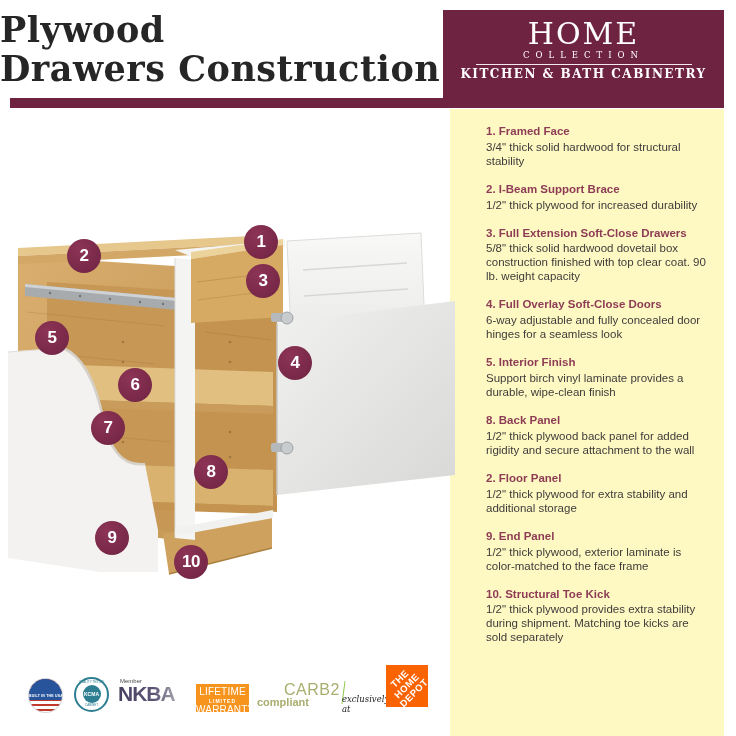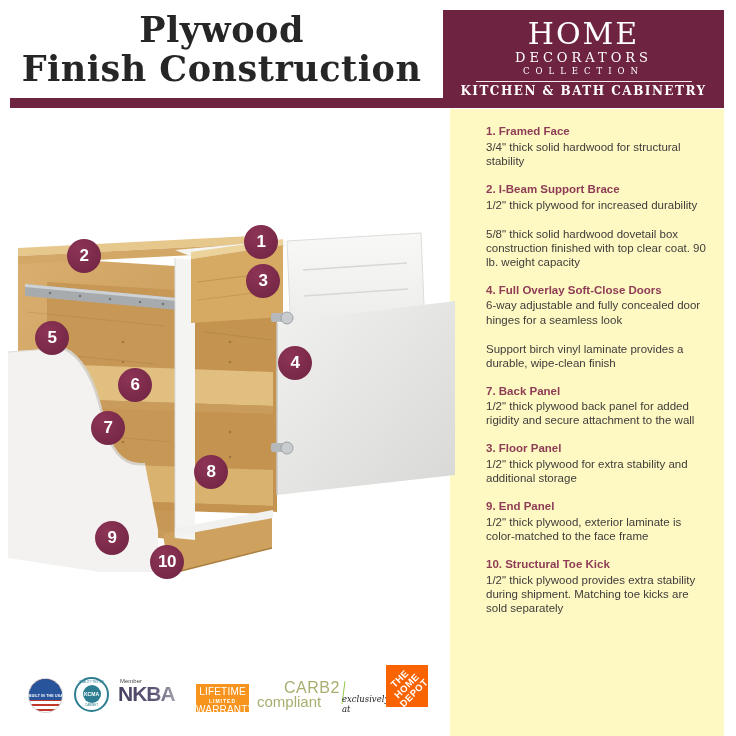--- a/index.html
+++ b/index.html
@@ -1,20 +1,20 @@
 <!DOCTYPE html>
 <html><head>
 <meta charset="utf-8">
 <style>
   html,body{margin:0;padding:0;}
   body{width:736px;height:736px;background:#ffffff;font-family:"Liberation Sans",sans-serif;position:relative;overflow:hidden;}
   .page{position:absolute;inset:0;}
 
   
-  .title-block{position:absolute;left:0;top:10px;width:443px;text-align:center;color:#262626;
+  .title-block{position:absolute;left:0;top:10px;width:443px;text-align:left;color:#262626;
     font-family:"DejaVu Serif","Liberation Serif",serif;font-weight:600;line-height:1.12;}
   .title-line{font-size:35px;letter-spacing:0.5px;}
   .title-rule{position:absolute;left:10px;top:98px;width:433px;height:10px;background:#6e2441;}
 
   
   .brand{position:absolute;left:443px;top:10px;width:281px;height:98px;background:#6e2441;color:#fff;
     text-align:center;font-family:"DejaVu Serif","Liberation Serif",serif;}
   .brand-home{font-size:30px;letter-spacing:2px;margin-top:9px;line-height:1;}
   .brand-decorators{font-size:13px;letter-spacing:4px;margin-top:2px;line-height:1.1;}
   .brand-collection{font-size:8.5px;letter-spacing:6px;margin-top:2px;line-height:1.1;}
@@ -54,74 +54,75 @@
   .nkba-name{font-size:21px;font-weight:800;letter-spacing:-1px;line-height:0.95;font-style:normal;
     background:linear-gradient(90deg,#474060,#5c5475 55%,#b9b7bb);-webkit-background-clip:text;background-clip:text;
     color:transparent;}
   .warranty-badge{left:196px;top:684px;width:53px;height:28px;background:#f7941d;color:#fff;text-align:center;
     box-sizing:border-box;padding-top:2px;}
   .warranty-l1,.warranty-l3{font-size:10px;font-weight:400;line-height:1.15;letter-spacing:0.2px;}
   .warranty-l2{font-size:5px;font-weight:700;line-height:1.2;letter-spacing:1px;}
   .carb-badge{left:257px;top:676px;width:86px;height:38px;display:flex;align-items:center;}
   .carb-text{color:#a9ae6e;line-height:0.95;}
   .carb-l1{font-size:16px;letter-spacing:0.5px;margin-left:27px;}
-  .carb-l2{font-size:15px;}
+  .carb-l2{font-size:11px;font-weight:bold;}
   .carb-leaf{width:15px;height:23px;background:#8dc63f;border-radius:0 100% 0 100%;transform:rotate(8deg);margin-left:3px;margin-top:-6px;}
   .exclusive{left:342px;top:694px;width:46px;font-family:"DejaVu Serif","Liberation Serif",serif;
     font-style:italic;font-size:8.5px;color:#222;}
   .hd-badge{left:386px;top:665px;width:42px;height:42px;background:#f96302;overflow:hidden;}
   .hd-inner{position:absolute;left:-8px;top:-8px;width:58px;height:58px;transform:rotate(-45deg);
     display:flex;flex-direction:column;align-items:center;justify-content:center;color:#fff;font-weight:800;
     font-size:9.5px;line-height:1.02;letter-spacing:0.5px;}
 </style>
 </head>
 <body>
 
 <div class="page">
 
   <div class="title-block">
     <div class="title-line">Plywood</div>
-    <div class="title-line">Finish Construction</div>
+    <div class="title-line">Drawers Construction</div>
   </div>
   <div class="title-rule"></div>
 
   <div class="brand">
     <div class="brand-home">HOME</div>
-    <div class="brand-decorators">DECORATORS</div>
     <div class="brand-collection">COLLECTION</div>
     <div class="brand-rule"></div>
     <div class="brand-tagline">KITCHEN &amp; BATH CABINETRY</div>
   </div>
 
   <div class="right-col">
     <div>
         <div class="feature">
           <div class="feature-heading">1. Framed Face</div>
           <div class="feature-body">3/4" thick solid hardwood for structural stability</div>
         </div>
         <div class="feature">
           <div class="feature-heading">2. I-Beam Support Brace</div>
           <div class="feature-body">1/2" thick plywood for increased durability</div>
         </div>
         <div class="feature">
+          <div class="feature-heading">3. Full Extension Soft-Close Drawers</div>
           <div class="feature-body">5/8" thick solid hardwood dovetail box construction finished with top clear coat. 90 lb. weight capacity</div>
         </div>
         <div class="feature">
           <div class="feature-heading">4. Full Overlay Soft-Close Doors</div>
           <div class="feature-body">6-way adjustable and fully concealed door hinges for a seamless look</div>
         </div>
         <div class="feature">
+          <div class="feature-heading">5. Interior Finish</div>
           <div class="feature-body">Support birch vinyl laminate provides a durable, wipe-clean finish</div>
         </div>
         <div class="feature">
-          <div class="feature-heading">7. Back Panel</div>
+          <div class="feature-heading">8. Back Panel</div>
           <div class="feature-body">1/2" thick plywood back panel for added rigidity and secure attachment to the wall</div>
         </div>
         <div class="feature">
-          <div class="feature-heading">3. Floor Panel</div>
+          <div class="feature-heading">2. Floor Panel</div>
           <div class="feature-body">1/2" thick plywood for extra stability and additional storage</div>
         </div>
         <div class="feature">
           <div class="feature-heading">9. End Panel</div>
           <div class="feature-body">1/2" thick plywood, exterior laminate is color-matched to the face frame</div>
         </div>
         <div class="feature">
           <div class="feature-heading">10. Structural Toe Kick</div>
           <div class="feature-body">1/2" thick plywood provides extra stability during shipment.  Matching toe kicks are sold separately</div>
         </div>
@@ -244,21 +245,21 @@
   <div>
       <div class="callout" style="left: 244px; top: 225px;">1</div>
       <div class="callout" style="left: 67px; top: 239px;">2</div>
       <div class="callout" style="left: 246px; top: 264px;">3</div>
       <div class="callout" style="left: 278px; top: 346px;">4</div>
       <div class="callout" style="left: 35px; top: 321px;">5</div>
       <div class="callout" style="left: 118px; top: 368px;">6</div>
       <div class="callout" style="left: 91px; top: 411px;">7</div>
       <div class="callout" style="left: 194px; top: 455px;">8</div>
       <div class="callout" style="left: 95px; top: 521px;">9</div>
-      <div class="callout" style="left: 150px; top: 545px;">10</div>
+      <div class="callout" style="left: 174px; top: 545px;">10</div>
     </div>
 
   <div class="badge usa-badge">
     <div class="usa-top"></div>
     <div class="usa-ribbon">BUILT IN THE USA</div>
   </div>
 
   <div class="badge kcma-badge">
     <div class="kcma-top">QUALITY TESTED</div>
     <div class="kcma-center">KCMA</div>

